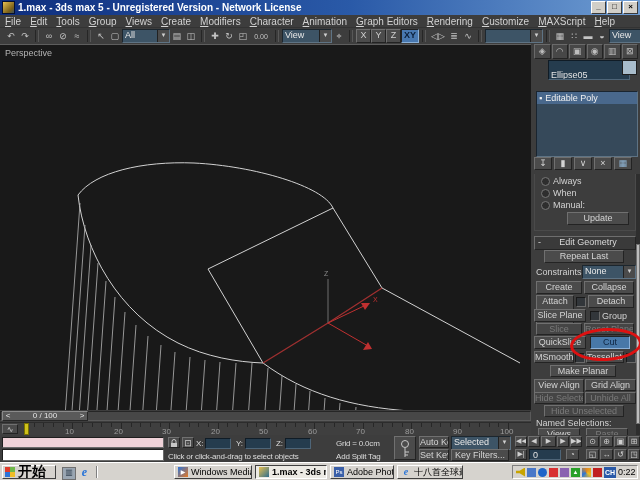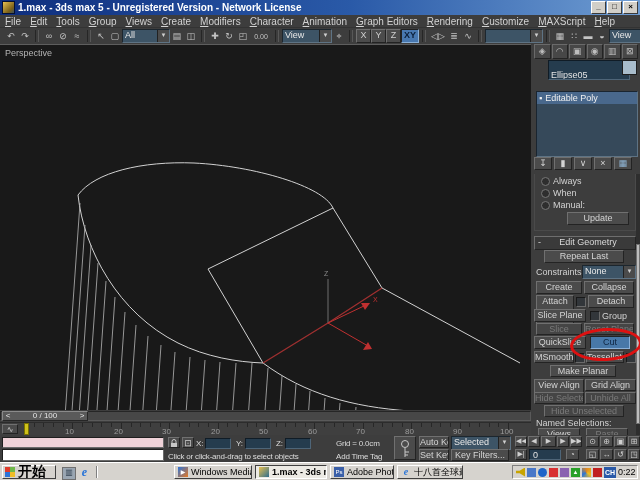--- a/index.html
+++ b/index.html
@@ -381,21 +381,21 @@
     </div>
     <div class="sbtn" style="position:absolute;left:182px;top:2px;width:12px;height:11px;font-size:9px;line-height:10px">⊡</div>
     <span class="abs stext" style="left:196px;top:4px">X:</span>
     <div class="abs field" style="left:205px;top:3px;width:26px;height:11px"></div>
     <span class="abs stext" style="left:236px;top:4px">Y:</span>
     <div class="abs field" style="left:245px;top:3px;width:26px;height:11px"></div>
     <span class="abs stext" style="left:276px;top:4px">Z:</span>
     <div class="abs field" style="left:285px;top:3px;width:26px;height:11px"></div>
     <span class="abs stext" style="left:336px;top:4px">Grid = 0.0cm</span>
     <span class="abs stext" style="left:168px;top:17px;width:166px;overflow:hidden">Click or click-and-drag to select objects</span>
-    <span class="abs stext" style="left:336px;top:17px">Add Time Tag</span>
+    <span class="abs stext" style="left:336px;top:17px">Add Split Tag</span>
     <div class="sbtn" style="position:absolute;left:394px;top:1px;width:22px;height:24px">
       <svg width="16" height="20" style="margin-top:2px">
           <circle cx="8" cy="5" r="3.5" stroke="#C8C8C8" fill="none"></circle>
           <line x1="8" y1="9" x2="8" y2="18" stroke="#C8C8C8"></line>
           <line x1="8" y1="13" x2="12" y2="13" stroke="#C8C8C8"></line>
           <line x1="8" y1="16" x2="11" y2="16" stroke="#C8C8C8"></line>
         </svg>
     </div>
     <div class="btn3" style="position:absolute;left:419px;top:1px;width:30px;height:12px">Auto Key</div>
     <div class="combo" style="position:absolute;left:451px;top:1px;width:58px">

